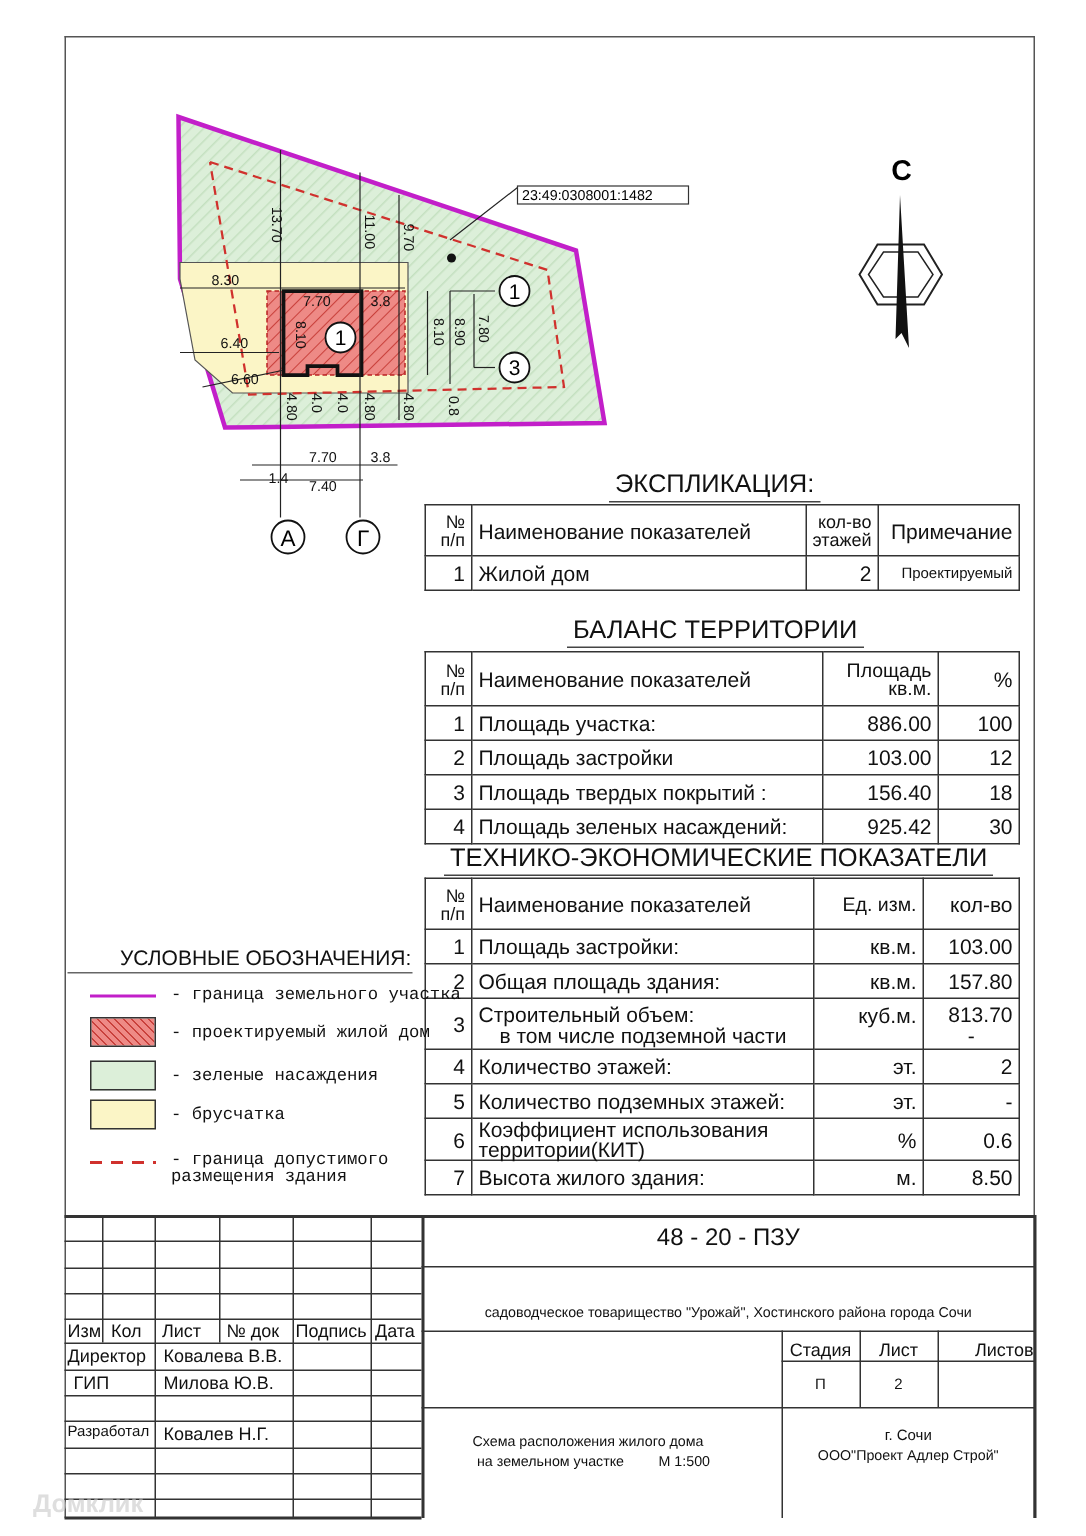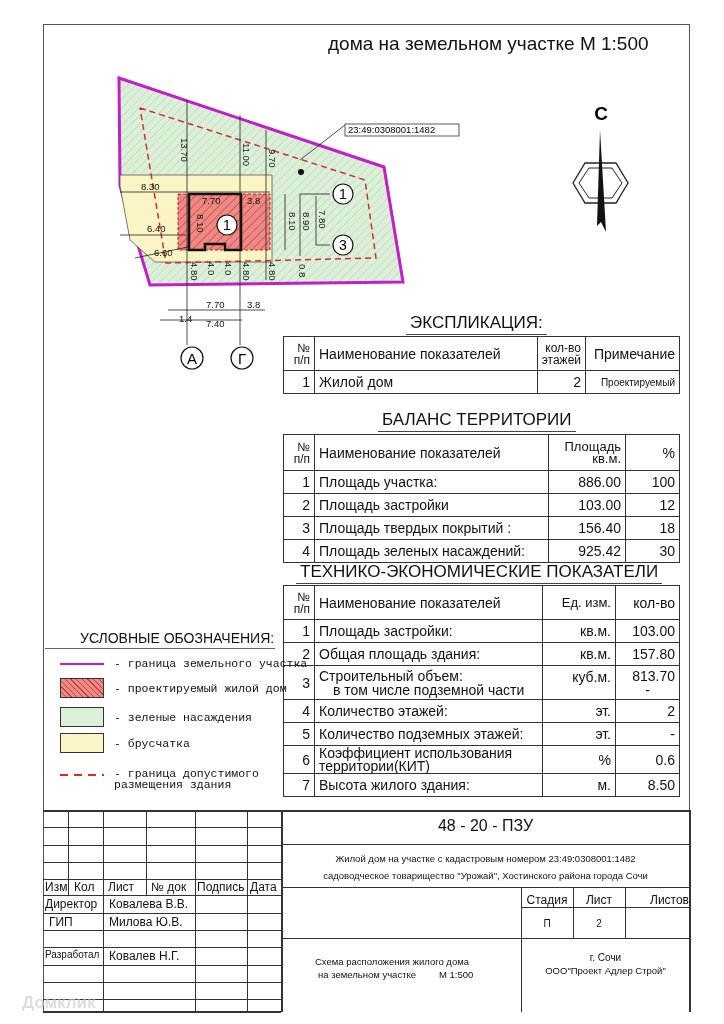--- a/index.html
+++ b/index.html
@@ -22,21 +22,20 @@
   .stamp { position:absolute; left:43px; top:810px; width:647px; height:202px; }
   .grid-line { position:absolute; background:#333; }
   .cell-text { position:absolute; font-size:12px; white-space:nowrap; }
 </style>
 </head>
 <body>
 
 <div class="frame"></div>
 
 <div class="abs title">
-  <div>дома на земельном участке М 1:500</div>
 </div>
 
 <svg class="abs" style="left:0;top:0" width="724" height="400">
   <defs>
     <pattern id="hatchG" width="6" height="6" patternUnits="userSpaceOnUse" patternTransform="rotate(45)">
       <rect width="6" height="6" fill="#dcefd9"></rect>
       <line x1="0" y1="0" x2="0" y2="6" stroke="#c4e0c0" stroke-width="2"></line>
     </pattern>
     <pattern id="hatchR" width="6" height="6" patternUnits="userSpaceOnUse" patternTransform="rotate(45)">
       <rect width="6" height="6" fill="#ee8a86"></rect>
@@ -292,21 +291,20 @@
   <div class="cell-text" style="left:207px;top:70px">Дата</div>
 
   <div class="cell-text" style="left:2px;top:87px">Директор</div>
   <div class="cell-text" style="left:66px;top:87px">Ковалева В.В.</div>
   <div class="cell-text" style="left:6px;top:105px">ГИП</div>
   <div class="cell-text" style="left:66px;top:105px">Милова Ю.В.</div>
   <div class="cell-text" style="left:2px;top:139px;font-size:10px">Разработал</div>
   <div class="cell-text" style="left:66px;top:139px">Ковалев Н.Г.</div>
 
   <div class="cell-text" style="left:238px;width:409px;text-align:center;top:7px;font-size:16px">48 - 20 - ПЗУ</div>
-  <div class="cell-text" style="left:238px;width:409px;text-align:center;top:43px;font-size:9.5px">Жилой дом на участке с кадастровым номером 23:49:0308001:1482</div>
   <div class="cell-text" style="left:238px;width:409px;text-align:center;top:60px;font-size:9.5px">садоводческое товарищество "Урожай", Хостинского района города Сочи</div>
 
   <div class="cell-text" style="left:478px;width:52px;text-align:center;top:83px">Стадия</div>
   <div class="cell-text" style="left:530px;width:52px;text-align:center;top:83px">Лист</div>
   <div class="cell-text" style="left:582px;width:64px;text-align:right;top:83px">Листов</div>
   <div class="cell-text" style="left:478px;width:52px;text-align:center;top:108px;font-size:10px">П</div>
   <div class="cell-text" style="left:530px;width:52px;text-align:center;top:108px;font-size:10px">2</div>
 
   <div class="cell-text" style="left:272px;top:146px;font-size:9.5px">Схема расположения жилого дома</div>
   <div class="cell-text" style="left:275px;top:159px;font-size:9.5px">на земельном участке</div>

